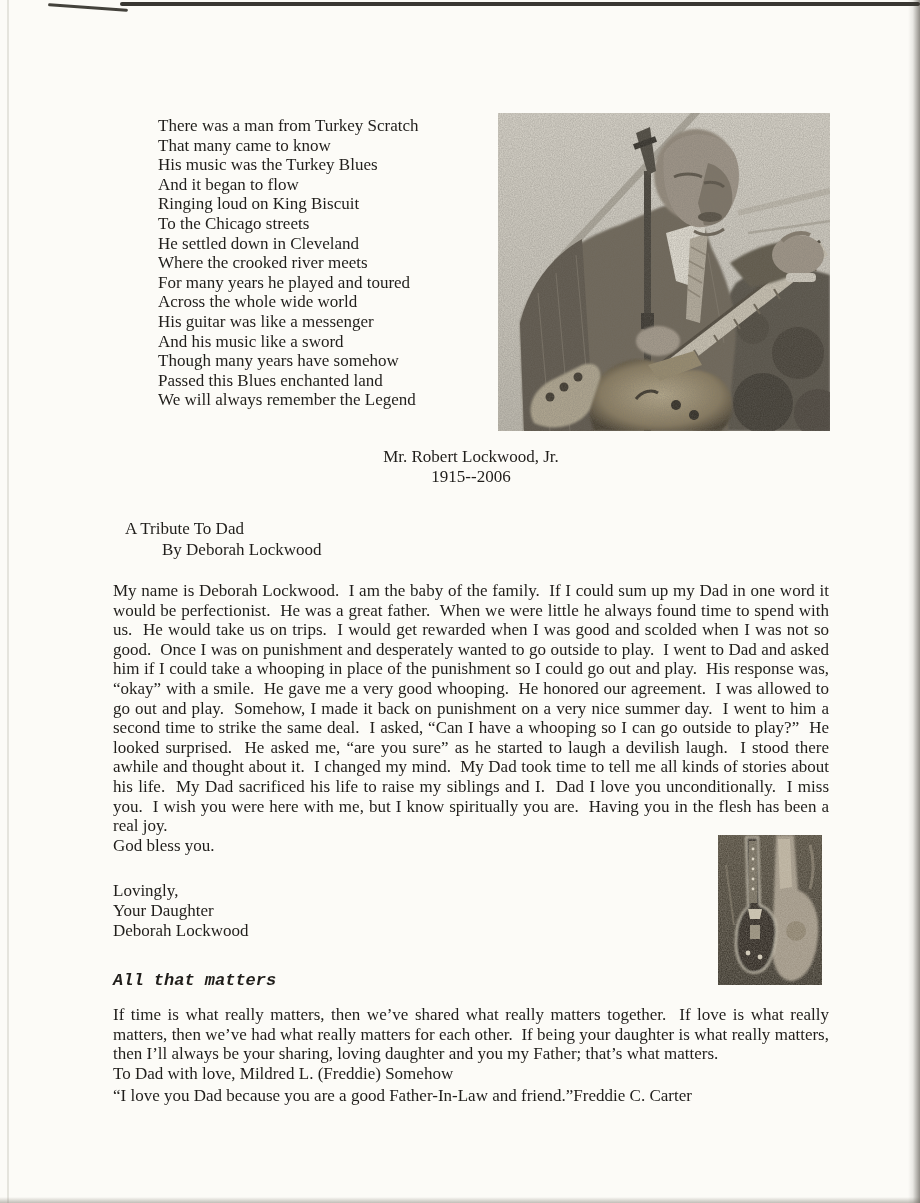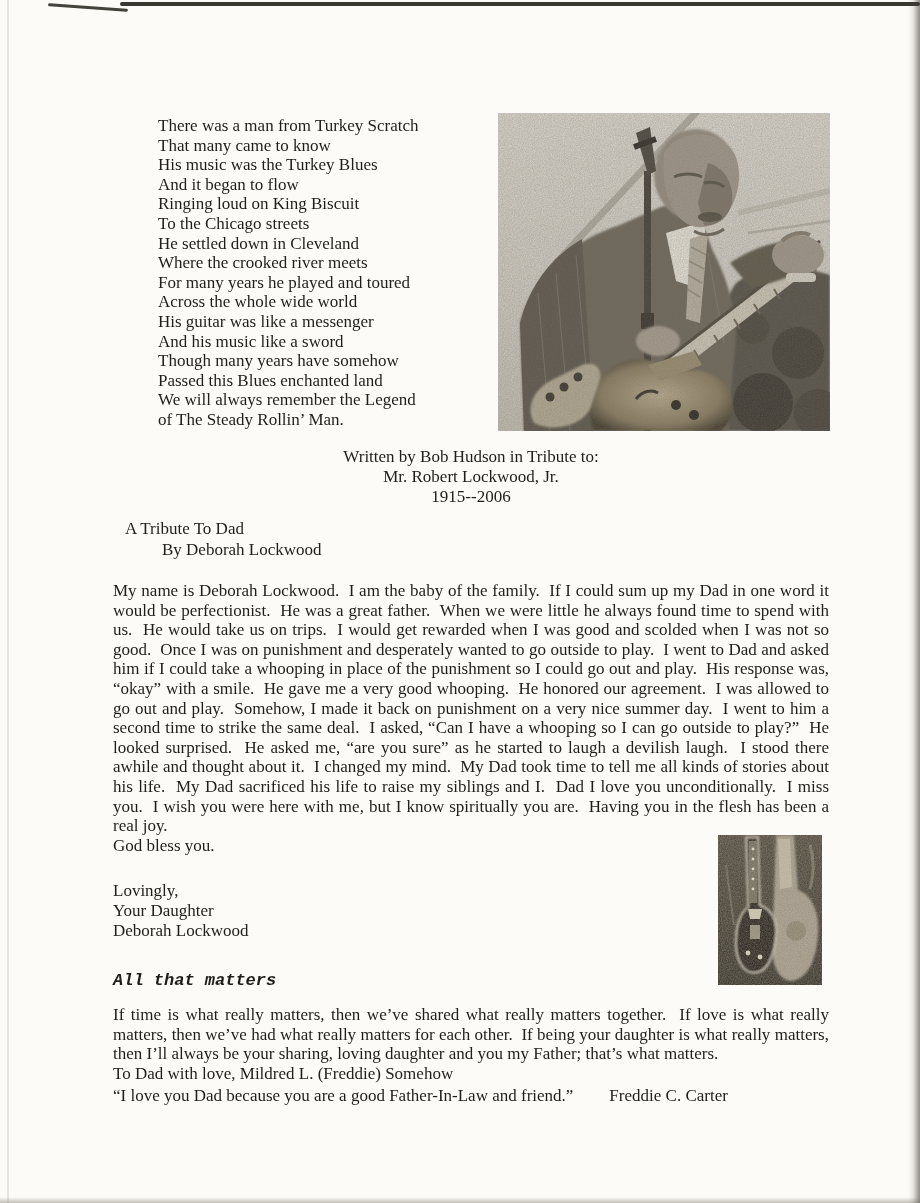--- a/index.html
+++ b/index.html
@@ -27,21 +27,21 @@
   .tribute-head .byline{margin-left:37px;}
   .body-par{left:113px;top:581px;width:716px;font-size:17px;line-height:19.6px;
     text-align:justify;white-space:pre-wrap;}
   .blessing{left:113px;top:836px;font-size:17px;line-height:19.6px;}
   .signoff{left:113px;top:881px;font-size:17px;line-height:20px;}
   .photo-small{left:718px;top:835px;width:104px;height:150px;}
   .matters{left:113px;top:971px;width:716px;font-size:17px;line-height:19.8px;}
   .matters-heading{font-weight:bold;font-style:italic;font-size:17px;margin-bottom:14px;font-family:Liberation Mono, monospace;}
   .matters-body{text-align:justify;white-space:pre-wrap;}
   .quote-row{margin-top:2px;}
-  .quote-attr{margin-left:36px;}
+  .quote-attr{}
 </style>
 </head>
 <body>
 
 <div class="abs edge-top"></div>
 <div class="abs edge-top2"></div>
 <div class="abs edge-right"></div>
 <div class="abs edge-bottom"></div>
 <div class="abs edge-left"></div>
 
@@ -54,21 +54,20 @@
   <div>To the Chicago streets</div>
   <div>He settled down in Cleveland</div>
   <div>Where the crooked river meets</div>
   <div>For many years he played and toured</div>
   <div>Across the whole wide world</div>
   <div>His guitar was like a messenger</div>
   <div>And his music like a sword</div>
   <div>Though many years have somehow</div>
   <div>Passed this Blues enchanted land</div>
   <div>We will always remember the Legend</div>
-  <div>of The Steady Rollin’ Man.</div>
 </div>
 
 <div class="abs photo-main">
 <svg viewBox="0 0 332 318" preserveAspectRatio="none">
   <defs>
     <linearGradient id="sky" x1="0" y1="0" x2="0" y2="1">
       <stop offset="0" stop-color="#dcd8ce"></stop>
           <stop offset="0.6" stop-color="#d0ccc2"></stop>
           <stop offset="1" stop-color="#c3bfb4"></stop>
     </linearGradient>
@@ -160,21 +159,20 @@
   <path d="M36,310 C28,296 34,278 52,268 L84,252 C96,248 104,254 102,266 L92,296 C84,312 56,320 36,310 Z" fill="#b4aa93" filter="url(#soft)"></path>
   <circle cx="52" cy="284" r="4.5" fill="#3c362c"></circle>
       <circle cx="66" cy="274" r="4.5" fill="#3c362c"></circle>
       <circle cx="80" cy="264" r="4.5" fill="#3c362c"></circle>
 
   <rect width="332" height="318" filter="url(#grain)"></rect>
 </svg>
 </div>
 
 <div class="abs attribution">
-  <div>Written by Bob Hudson in Tribute to:</div>
   <div>Mr. Robert Lockwood, Jr.</div>
   <div>1915--2006</div>
 </div>
 
 <div class="abs tribute-head">
   <div>A Tribute To Dad</div>
   <div class="byline">By Deborah Lockwood</div>
 </div>
 
 <div class="abs body-par">My name is Deborah Lockwood.  I am the baby of the family.  If I could sum up my Dad in one word it would be perfectionist.  He was a great father.  When we were little he always found time to spend with us.  He would take us on trips.  I would get rewarded when I was good and scolded when I was not so good.  Once I was on punishment and desperately wanted to go outside to play.  I went to Dad and asked him if I could take a whooping in place of the punishment so I could go out and play.  His response was, “okay” with a smile.  He gave me a very good whooping.  He honored our agreement.  I was allowed to go out and play.  Somehow, I made it back on punishment on a very nice summer day.  I went to him a second time to strike the same deal.  I asked, “Can I have a whooping so I can go outside to play?”  He looked surprised.  He asked me, “are you sure” as he started to laugh a devilish laugh.  I stood there awhile and thought about it.  I changed my mind.  My Dad took time to tell me all kinds of stories about his life.  My Dad sacrificed his life to raise my siblings and I.  Dad I love you unconditionally.  I miss you.  I wish you were here with me, but I know spiritually you are.  Having you in the flesh has been a real joy.</div>

